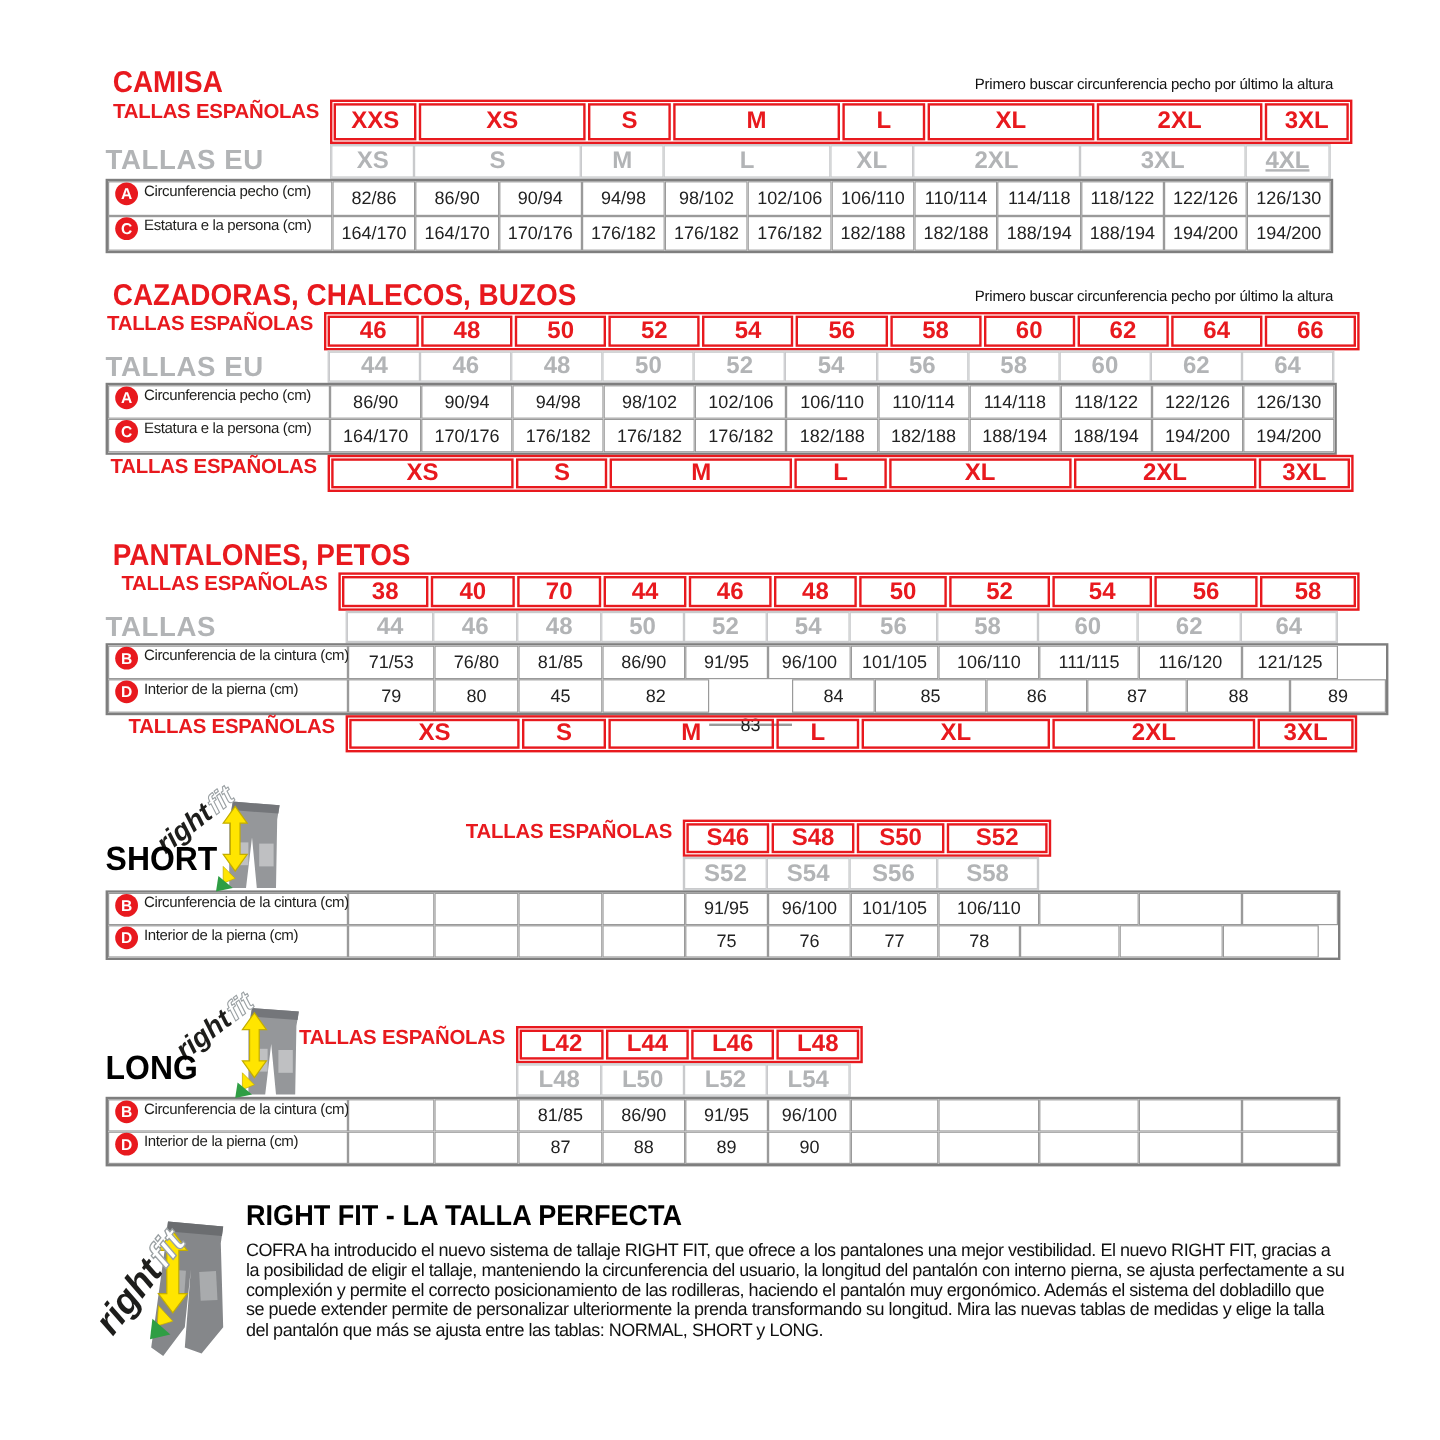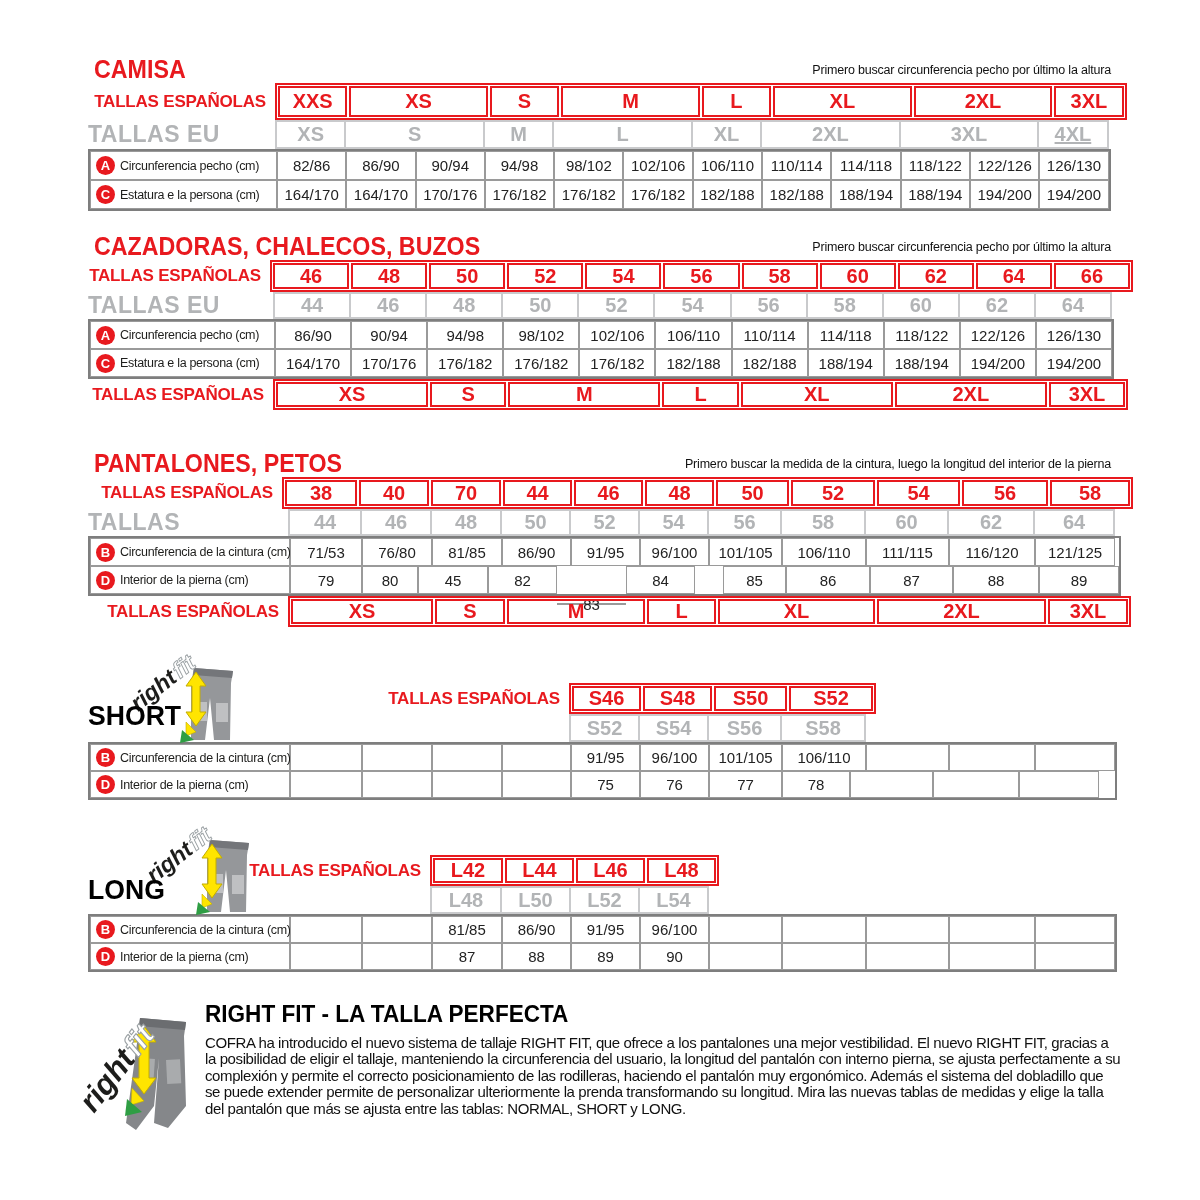--- a/index.html
+++ b/index.html
@@ -18,21 +18,21 @@
   #sec-pantalones{top:452px}
   #sec-short{top:654px}
   #sec-long{top:826px}
   #sec-rightfit{top:988px;height:170px}
 
   .title{color:var(--red);font-size:25px;line-height:23px;font-weight:bold;margin:0 0 2px 6px;letter-spacing:0;transform:scaleX(.93);transform-origin:left center;white-space:nowrap}
   .note{position:absolute;top:5px;right:22px;font-size:12.5px;color:#111;letter-spacing:-0.2px;white-space:nowrap}
 
   
   .trow{display:flex;align-items:stretch}
-  .lab{display:flex;align-items:center;white-space:nowrap}
+  .lab{display:flex;align-items:flex-start;white-space:nowrap}
   .lab-red,.lab-foot,.lab-offred{justify-content:flex-end;color:var(--red);font-weight:bold;font-size:17px;padding-right:9px;letter-spacing:-0.2px}
   .lab-gray{color:var(--graytxt);font-weight:bold;font-size:23px;letter-spacing:0.5px}
   .lab-data{border:1px solid var(--dataline);background:#fff;padding-left:3px}
   .labtxt{font-size:12.5px;letter-spacing:-0.3px}
   .lab-red .labtxt,.lab-foot .labtxt,.lab-offred .labtxt{font-size:17px;letter-spacing:-0.2px;font-weight:bold}
   .lab-gray .labtxt{font-size:23px;letter-spacing:0.5px;font-weight:bold}
   .badge{flex:0 0 auto;width:19px;height:19px;border-radius:50%;background:var(--red);color:#fff;font-size:13px;font-weight:bold;display:inline-flex;align-items:center;justify-content:center;margin:0 5px 0 2px}
   .cells{display:flex}
   .cells-red,.cells-foot,.cells-offred{border:2px solid var(--red)}
   .cells-gray,.cells-offgray{border:1px solid var(--grayline)}
@@ -226,21 +226,20 @@
             <div class="cell c-foot" style="width: 76.1px;">L</div>
             <div class="cell c-foot" style="width: 152.2px;">XL</div>
             <div class="cell c-foot" style="width: 152.2px;">2XL</div>
             <div class="cell c-foot" style="width: 76.1px;">3XL</div>
           </div>
         </div></div>
   </section>
 
   <section class="sec" id="sec-pantalones">
     <h2 class="title">PANTALONES, PETOS</h2>
-    <div class="note">Primero buscar la medida de la cintura, luego la longitud del interior de la pierna</div>
     <div class="tbl" id="t-pantalones"><div class="trow red">
           <div class="lab lab-red" style="width: 200px;">
             <span class="labtxt">TALLAS ESPAÑOLAS</span>
           </div>
           <div class="cells cells-red">
             <div class="cell c-red" style="width: 72px;">38</div>
             <div class="cell c-red" style="width: 70px;">40</div>
             <div class="cell c-red" style="width: 70px;">70</div>
             <div class="cell c-red" style="width: 69px;">44</div>
             <div class="cell c-red" style="width: 69px;">46</div>
@@ -286,26 +285,26 @@
               <div class="cell c-data" style="width: 86px;">116/120</div>
               <div class="cell c-data" style="width: 80px;">121/125</div>
             </div>
           </div><div class="trow data">
             <div class="lab lab-data" style="width: 200px;">
               <span class="badge">D</span>
               <span class="labtxt">Interior de la pierna (cm)</span>
             </div>
             <div class="cells cells-data">
               <div class="cell c-data" style="width: 72px;">79</div>
-              <div class="cell c-data" style="width: 56px;">80</div>
+              <div class="cell c-data" style="width: 70px;">80</div>
               <div class="cell c-data" style="width: 70px;">45</div>
-              <div class="cell c-data" style="width: 69px;">82</div>
+              <div class="cell c-data" style="width: 89px;">82</div>
               <div class="cell c-data" style="width: 69px; margin-top: 37px;">83</div>
               <div class="cell c-data" style="width: 69px;">84</div>
-              <div class="cell c-data" style="width: 63px; margin-left: 28px;">85</div>
+              <div class="cell c-data" style="width: 93px;">85</div>
               <div class="cell c-data" style="width: 84px;">86</div>
               <div class="cell c-data" style="width: 83px;">87</div>
               <div class="cell c-data" style="width: 86px;">88</div>
               <div class="cell c-data" style="width: 80px;">89</div>
             </div>
           </div></div><div class="trow foot">
           <div class="lab lab-foot" style="width: 200px;">
             <span class="labtxt">TALLAS ESPAÑOLAS</span>
           </div>
           <div class="cells cells-foot">

